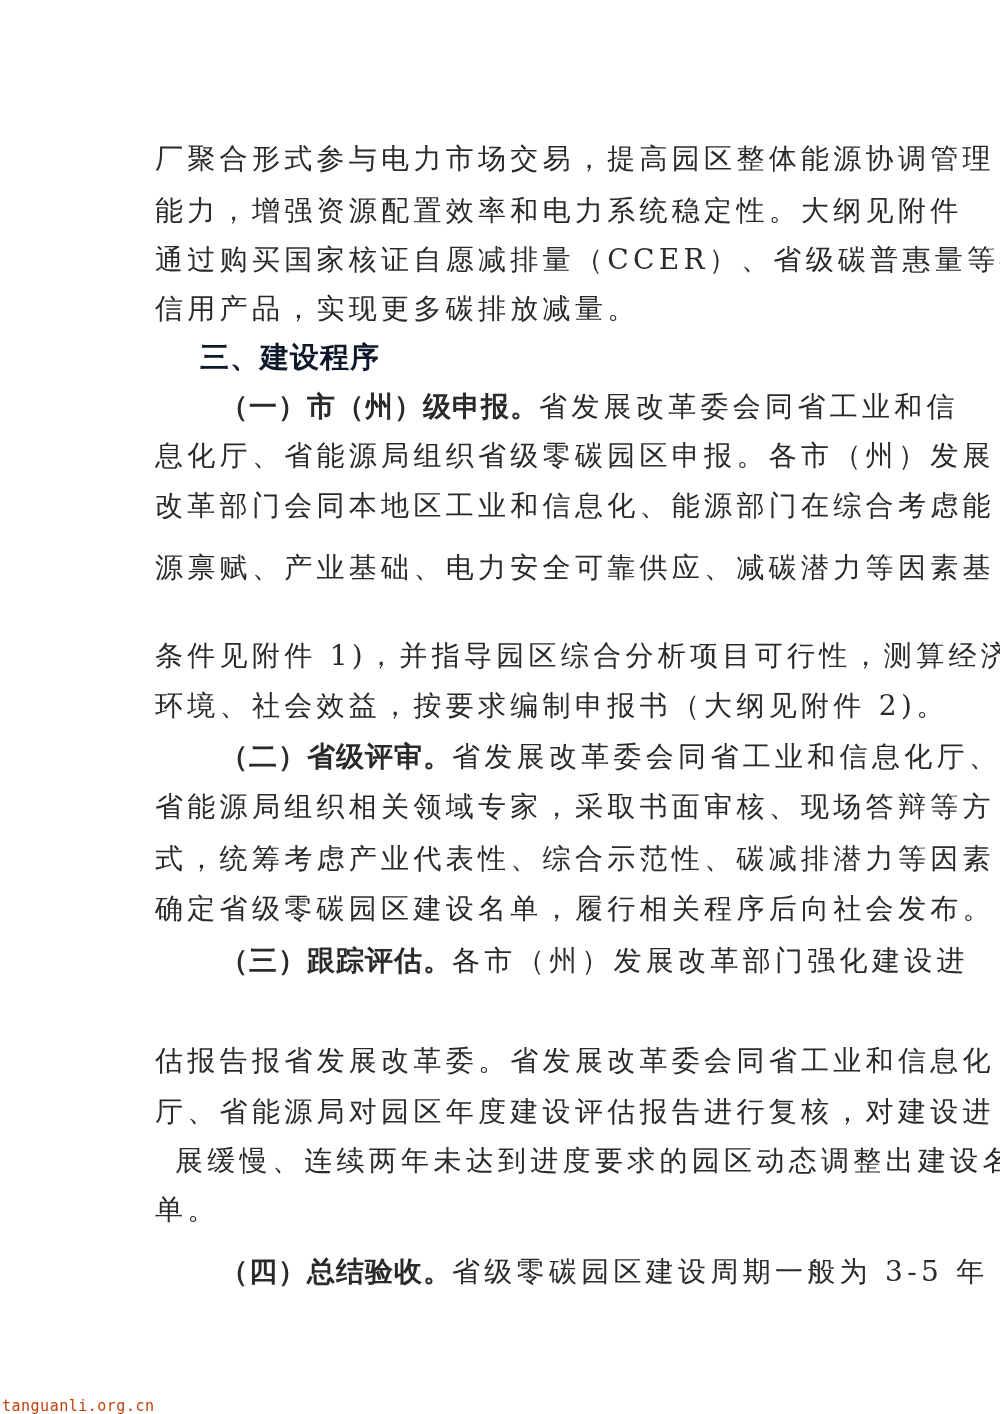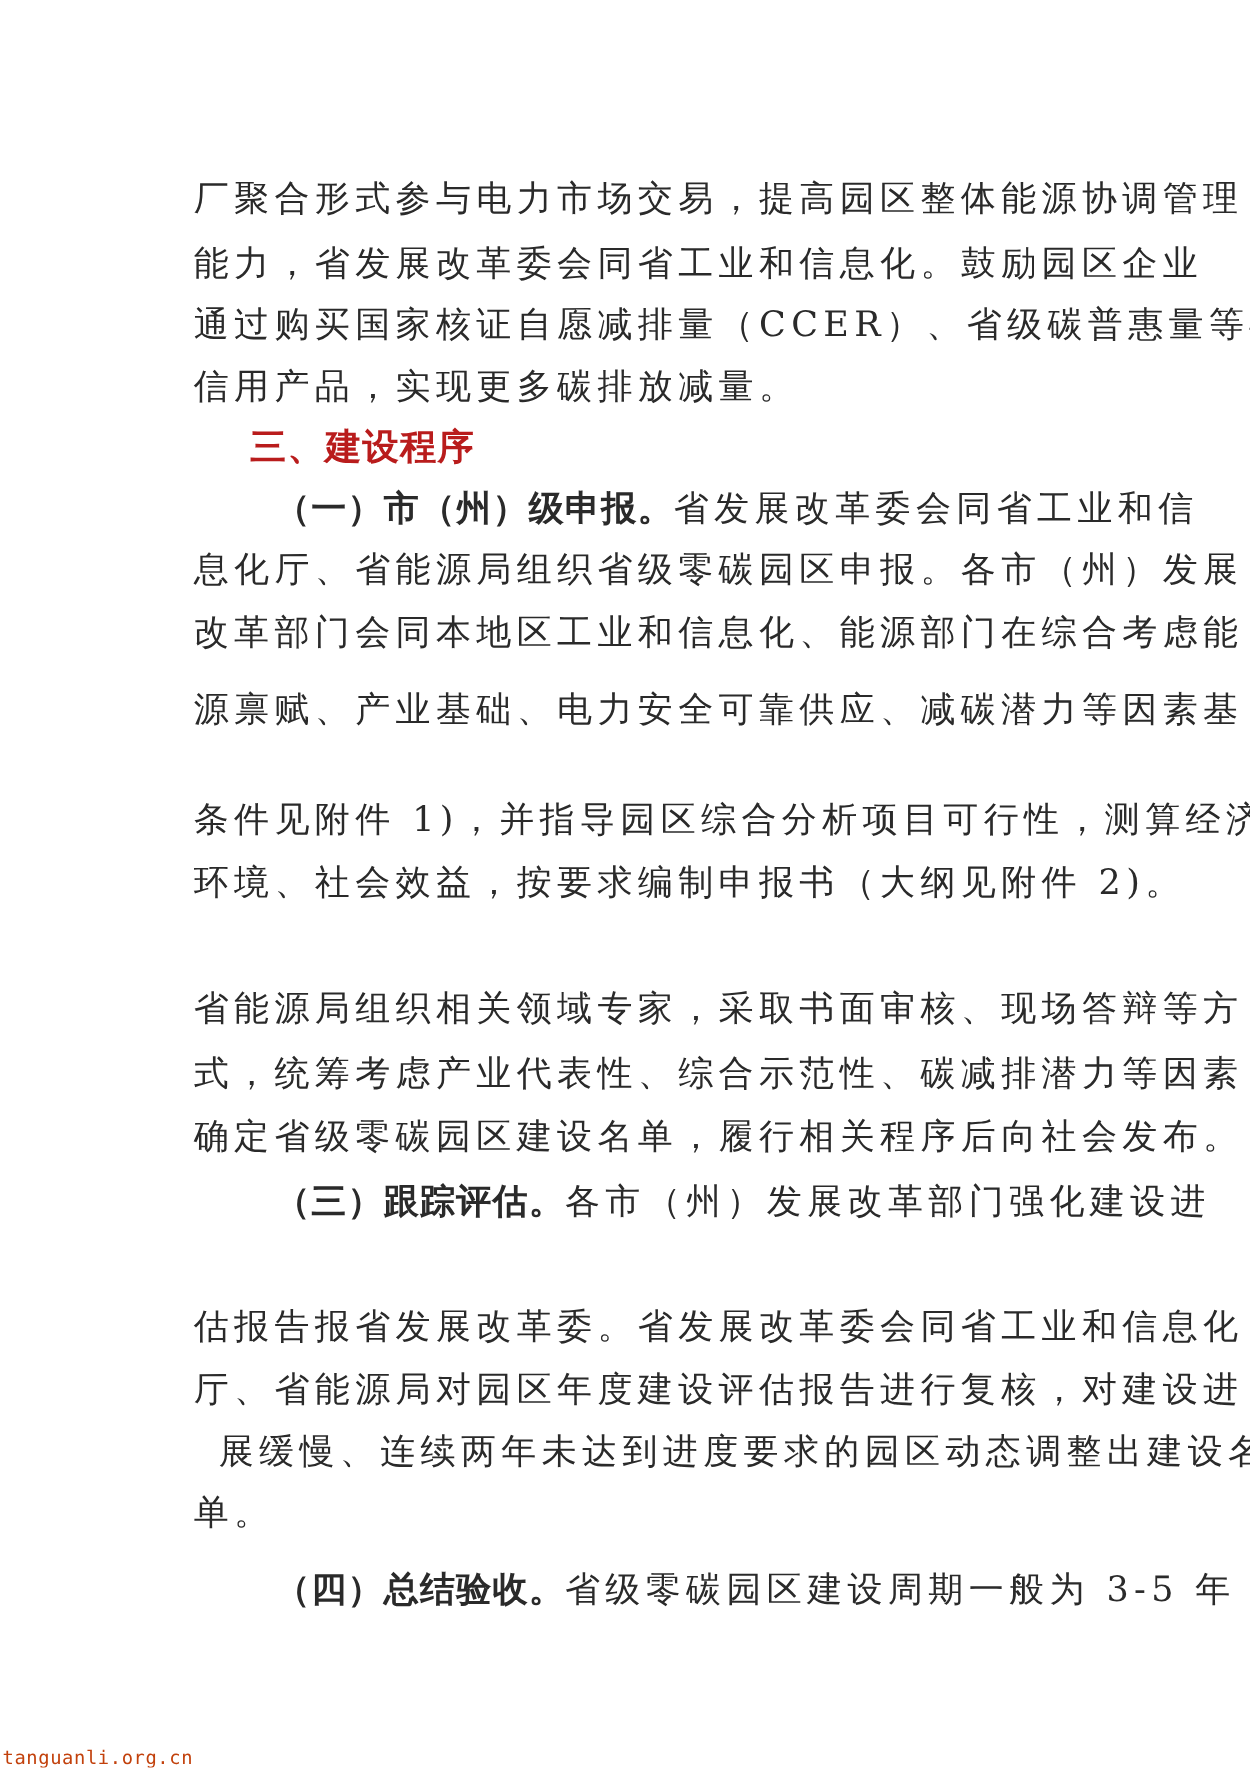--- a/index.html
+++ b/index.html
@@ -12,48 +12,49 @@
   .line {
     position: absolute; left: 155px; width: 694px; height: 40px;
     font-size: 28px; line-height: 40px; white-space: nowrap;
     letter-spacing: 4.3px;
     text-align: justify; text-align-last: justify;
   }
   .line.last { text-align-last: left; }
   .line.indent { left: 220px; width: 629px; }
   .heading {
     position: absolute; left: 200px; height: 40px; font-size: 29px; line-height: 40px;
-    font-family: "DejaVu Sans", "Liberation Sans", sans-serif; font-weight: bold; color: #b91c1c;
+    font-family: "DejaVu Sans", "Liberation Sans", sans-serif; font-weight: bold; color: #0f172a;
     letter-spacing: 1px; white-space: nowrap;
   }
   .bold-lead { font-family: "DejaVu Sans", "Liberation Sans", sans-serif; font-weight: bold; letter-spacing: 1px; }
   .watermark {
     position: absolute; left: 2px; top: 1393px; font-size: 15px; color: #c2410c;
     font-family: "DejaVu Sans Mono", "Liberation Mono", monospace; letter-spacing: 0.5px;
   }
 </style>
 </head>
 <body>
 
 <div class="page">
 
   <div class="line" style="top:135px;">厂聚合形式参与电力市场交易，提高园区整体能源协调管理</div>
-  <div class="line" style="top:187px;">能力，省发展改革委会同省工业和信息化。鼓励园区企业</div>
+  <div class="line" style="top:187px;">能力，增强资源配置效率和电力系统稳定性。大纲见附件</div>
   <div class="line" style="top:236px;">通过购买国家核证自愿减排量（CCER）、省级碳普惠量等碳</div>
   <div class="line last" style="top:285px;">信用产品，实现更多碳排放减量。</div>
 
   <div class="heading" style="top:333px;">三、建设程序</div>
 
   <div class="line indent" style="top:383px;"><span class="bold-lead">（一）市（州）级申报。</span><span>省发展改革委会同省工业和信</span></div>
   <div class="line" style="top:432px;">息化厅、省能源局组织省级零碳园区申报。各市（州）发展</div>
   <div class="line" style="top:482px;">改革部门会同本地区工业和信息化、能源部门在综合考虑能</div>
   <div class="line" style="top:532px;margin-top:12px;">源禀赋、产业基础、电力安全可靠供应、减碳潜力等因素基</div>
   <div class="line" style="top:632px;">条件见附件 1)，并指导园区综合分析项目可行性，测算经济、</div>
   <div class="line last" style="top:682px;">环境、社会效益，按要求编制申报书（大纲见附件 2)。</div>
 
+  <div class="line indent" style="top:733px;"><span class="bold-lead">（二）省级评审。</span><span>省发展改革委会同省工业和信息化厅、</span></div>
   <div class="line" style="top:783px;">省能源局组织相关领域专家，采取书面审核、现场答辩等方</div>
   <div class="line" style="top:835px;">式，统筹考虑产业代表性、综合示范性、碳减排潜力等因素，</div>
   <div class="line" style="top:885px;">确定省级零碳园区建设名单，履行相关程序后向社会发布。</div>
 
   <div class="line indent" style="top:937px;"><span class="bold-lead">（三）跟踪评估。</span><span>各市（州）发展改革部门强化建设进</span></div>
   <div class="line" style="top:1037px;">估报告报省发展改革委。省发展改革委会同省工业和信息化</div>
   <div class="line" style="top:1088px;">厅、省能源局对园区年度建设评估报告进行复核，对建设进</div>
   <div class="line" style="top:1137px;margin-left:20px;">展缓慢、连续两年未达到进度要求的园区动态调整出建设名</div>
   <div class="line last" style="top:1186px;">单。</div>
 

